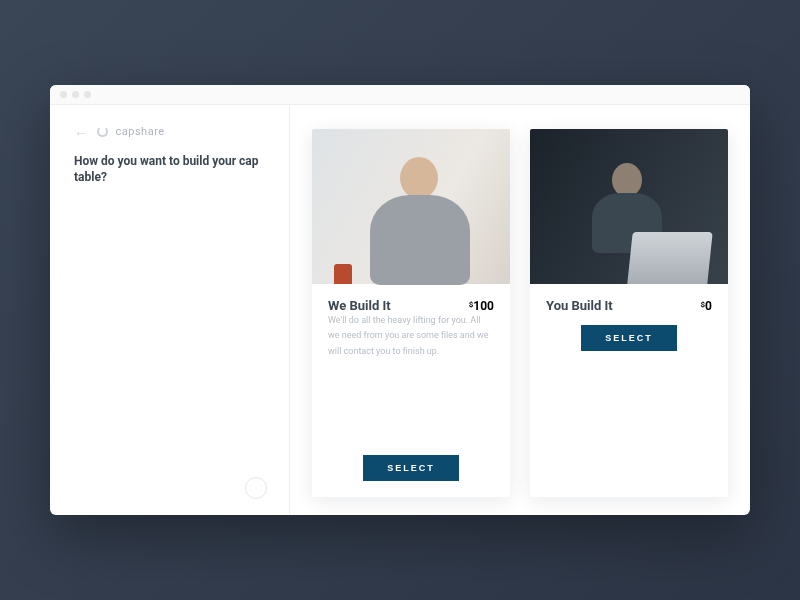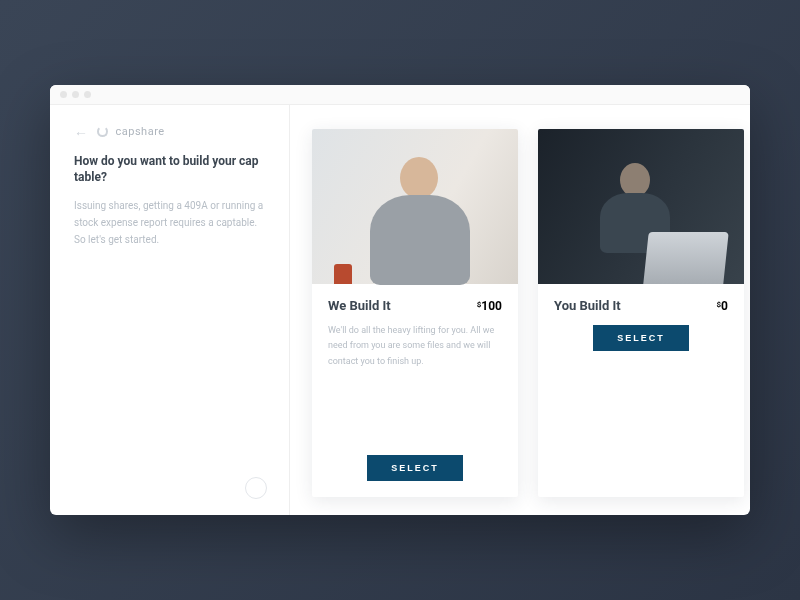--- a/index.html
+++ b/index.html
@@ -48,21 +48,21 @@
   }
   .subcopy {
     margin-top: 12px;
     color: #b7bec6; font-size: 10px; line-height: 1.7;
   }
   .pager {
     position: absolute; bottom: 16px; right: 22px;
     width: 22px; height: 22px; border: 1px solid #e3e6ea; border-radius: 50%;
   }
   .main {
-    flex: 1; padding: 24px 6px 18px 22px;
+    flex: 1; padding: 24px 22px 18px 22px;
     display: flex; gap: 20px;
   }
   .card {
     flex: 1; background: #fff;
     box-shadow: 0 4px 18px rgba(40,50,65,0.10);
     display: flex; flex-direction: column;
     border-radius: 2px;
     overflow: hidden;
   }
   .card-img {
@@ -87,21 +87,20 @@
     padding: 14px 16px 16px 16px;
     display: flex; flex-direction: column; flex: 1;
   }
   .card-head {
     display: flex; justify-content: space-between; align-items: baseline;
   }
   .card-title { color: #3d4752; font-size: 13px; font-weight: 700; }
   .card-price { color: #000000; font-size: 12px; font-weight: 700; }
   .card-price .cur { font-size: 8px; vertical-align: top; position: relative; top: 1px; }
   .card-desc {
-    margin-top: 10px;
     color: #b7bec6; font-size: 9px; line-height: 1.7;
     flex: 1;
   }
   .select-btn {
     margin-top: 12px;
     align-self: center;
     background: #0c4a6e; color: #fff;
     border: none; padding: 8px 24px;
     font-size: 9px; letter-spacing: 2px; font-weight: 600;
     cursor: pointer;
@@ -117,21 +116,20 @@
     <span class="dot"></span>
   </div>
   <div class="content">
     <aside class="sidebar">
       <div class="brand-row">
         <span class="back-arrow">←</span>
         <span class="brand-icon"></span>
         <span>capshare</span>
       </div>
       <h1 class="headline">How do you want to build your cap table?</h1>
-      <p class="subcopy">Issuing shares, getting a 409A or running a stock expense report requires a captable. So let's get started.</p>
       <div class="pager"></div>
     </aside>
     <main class="main">
 
       <div class="card">
         <div class="card-img bright">
           <div class="fig-head"></div>
           <div class="fig-body"></div>
           <div class="cup"></div>
         </div>

